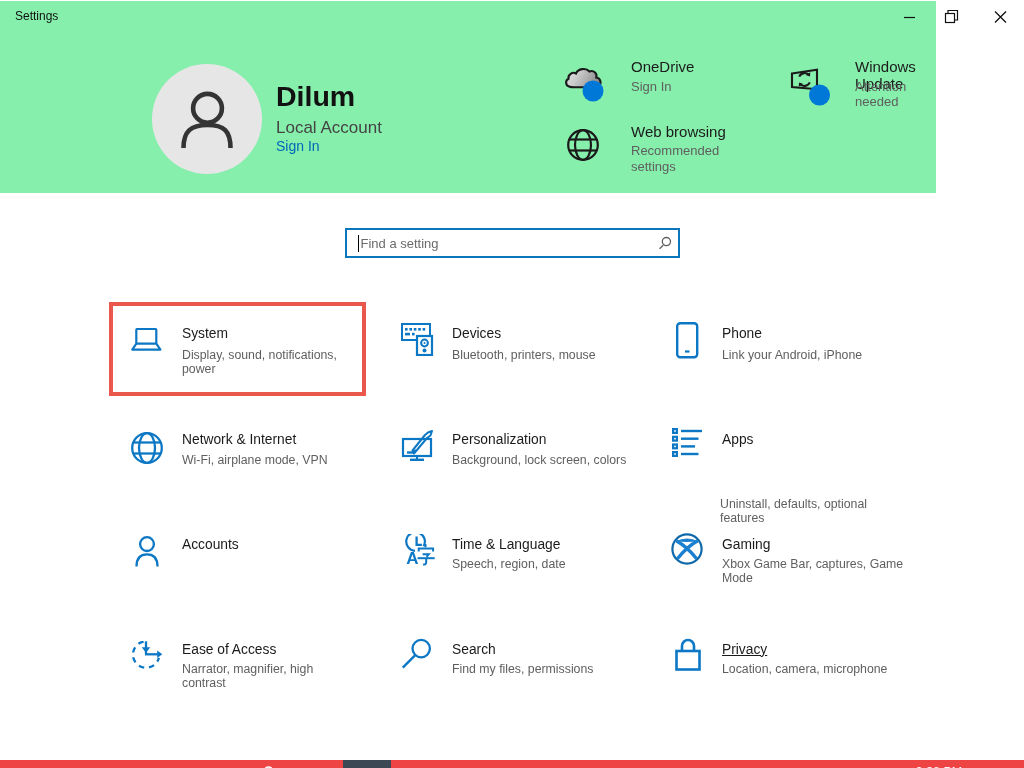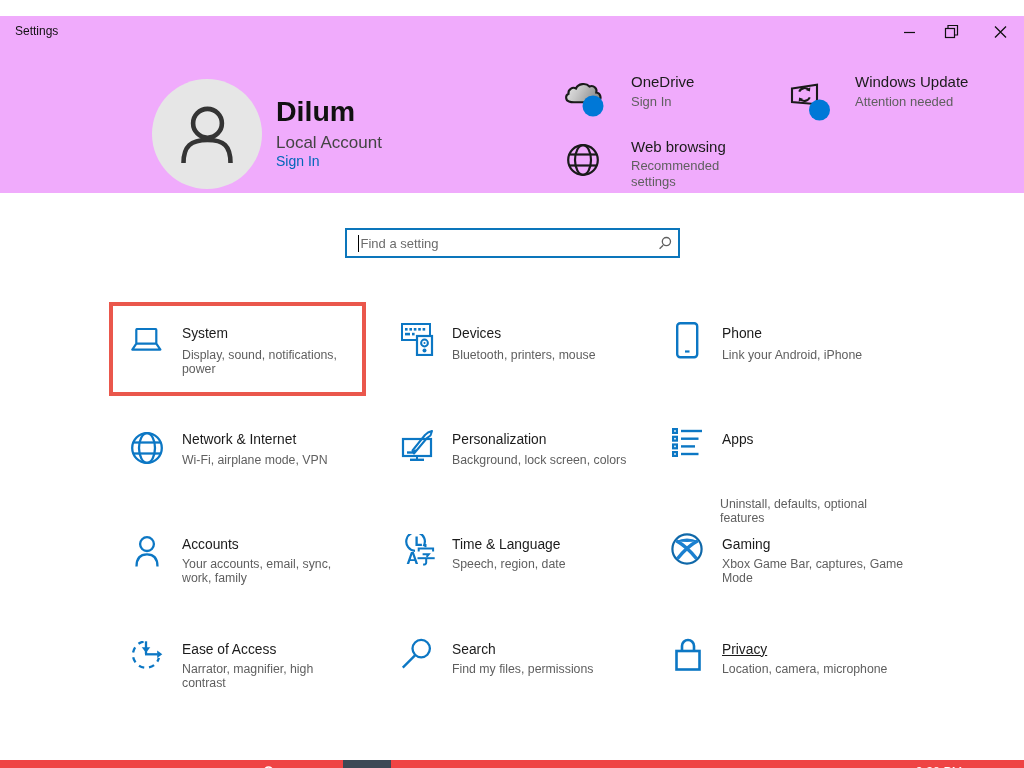--- a/index.html
+++ b/index.html
@@ -1,19 +1,19 @@
 <!DOCTYPE html>
 <html><head>
 <meta charset="utf-8">
 <style>
 * { margin:0; padding:0; box-sizing:border-box; }
 html,body { width:1024px; height:768px; overflow:hidden; font-family:"Liberation Sans", sans-serif; background:#fff; }
 .abs { position:absolute; }
 #page { position:relative; width:1024px; height:768px; }
-#header { position:absolute; left:0; top:16px; width:1024px; height:193px; background:#f0abfc; }
+#header { position:absolute; left:0; top:1px; width:936px; height:193px; background:#86efac; }
 #title { position:absolute; left:15px; top:8px; font-size:12px; color:#111; }
 #content { position:absolute; left:0; top:193px; width:1024px; height:535px; background:#fff; }
 .ttl { font-size:13.8px; color:#1b1b1b; }
 .sub { font-size:12.3px; color:#5f5f5f; line-height:14px; }
 </style>
 </head>
 <body>
 <div id="page">
   <div id="header">
     <div id="title">Settings</div>
@@ -153,21 +153,20 @@
       </g>
     </svg>
     <div class="abs ttl" style="left:722px; top:238.5px;">Apps</div>
     <div class="abs sub" style="left:720px; top:259.5px;margin-top:44px;">Uninstall, defaults, optional<br>features</div>
 
     <svg class="abs" style="left:130px; top:343px;" width="34" height="34" viewBox="0 0 34 34">
       <circle cx="17" cy="8.1" r="6.9" fill="none" stroke="#0c77c4" stroke-width="2.3"></circle>
       <path d="M6.5 30.5 C6.5 21.5 10.5 18.3 17 18.3 C23.5 18.3 27.5 21.5 27.5 30.5" fill="none" stroke="#0c77c4" stroke-width="2.3"></path>
     </svg>
     <div class="abs ttl" style="left:182px; top:343.5px;">Accounts</div>
-    <div class="abs sub" style="left:182px; top:364px;">Your accounts, email, sync,<br>work, family</div>
 
     <svg class="abs" style="left:402.5px; top:341px;" width="36" height="36" viewBox="0 0 36 36">
       <path d="M12 16.8 A9.3 9.3 0 1 1 20.6 12.2" fill="none" stroke="#0c77c4" stroke-width="2.2"></path>
       <path d="M13.6 2.4 V10.9 H18.9" fill="none" stroke="#0c77c4" stroke-width="2.3"></path>
       <text x="3.2" y="29.8" font-family="Liberation Sans" font-size="17" font-weight="600" fill="#0c77c4">A</text>
       <g stroke="#0c77c4" stroke-width="2" fill="none">
         <path d="M22.5 10 v3.2"></path>
         <path d="M15.7 17.4 v-2.8 h14.4 v3"></path>
         <path d="M19.6 20.2 h6.2 l-2.2 2.7"></path>
         <path d="M14.5 24.2 h17.2"></path>

